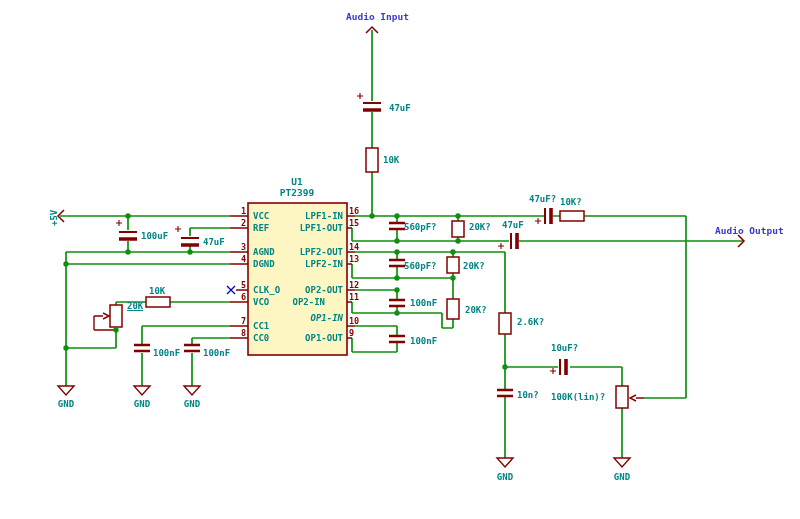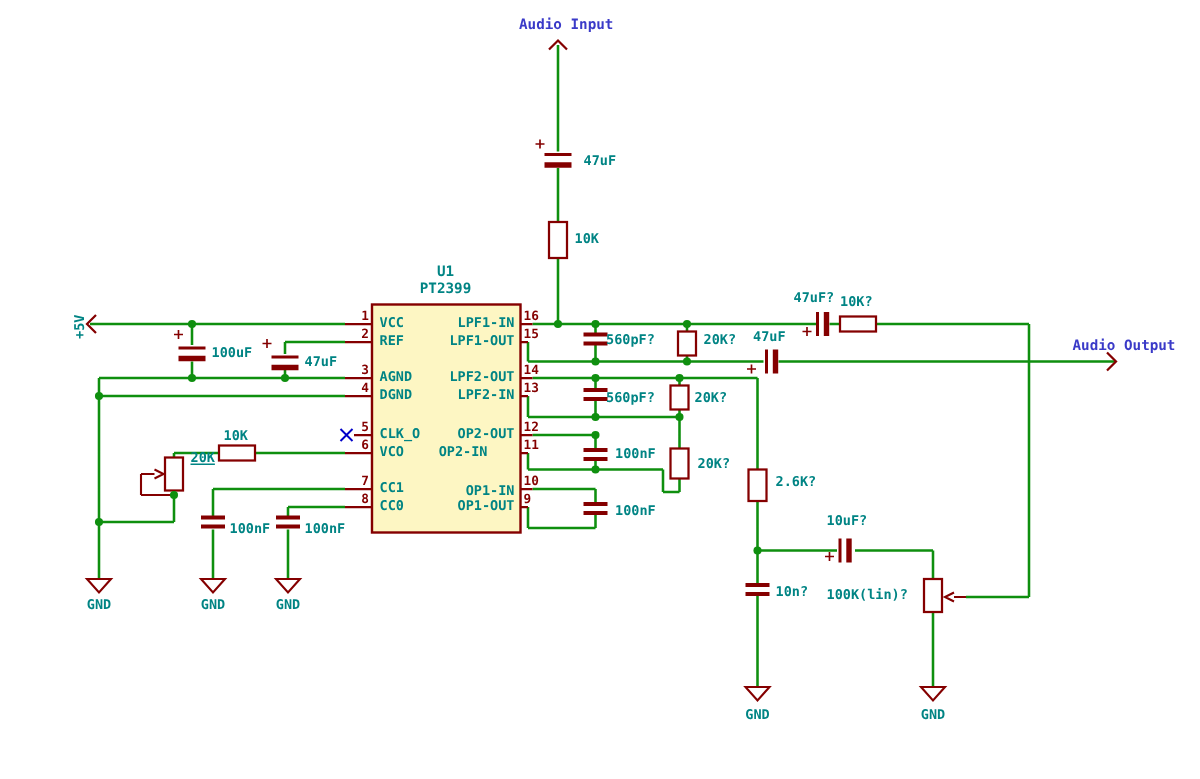--- a/index.html
+++ b/index.html
@@ -138,21 +138,21 @@
   <div class="t" style="left:253px;top:297px;">VCO</div>
   <div class="t" style="left:253px;top:321px;">CC1</div>
   <div class="t" style="left:253px;top:333px;">CC0</div>
 
   <div class="t rgt" style="left:258px;top:211px;width:85px;">LPF1-IN</div>
   <div class="t rgt" style="left:258px;top:223px;width:85px;">LPF1-OUT</div>
   <div class="t rgt" style="left:258px;top:247px;width:85px;">LPF2-OUT</div>
   <div class="t rgt" style="left:258px;top:259px;width:85px;">LPF2-IN</div>
   <div class="t rgt" style="left:258px;top:285px;width:85px;">OP2-OUT</div>
   <div class="t rgt" style="left:258px;top:297px;width:67px;">OP2-IN</div>
-  <div class="t rgt" style="left:258px;top:323px;width:85px;">OP1-IN</div>
+  <div class="t rgt" style="left:258px;top:313px;width:85px;font-style:italic;">OP1-IN</div>
   <div class="t rgt" style="left:258px;top:333px;width:85px;">OP1-OUT</div>
 
   <div class="t" style="left:389px;top:103px;">47uF</div>
   <div class="t" style="left:383px;top:155px;">10K</div>
   <div class="t" style="left:141px;top:231px;">100uF</div>
   <div class="t" style="left:203px;top:237px;">47uF</div>
   <div class="t" style="left:149px;top:286px;">10K</div>
   <div class="t" style="left:127px;top:301px;text-decoration:underline;">20K</div>
   <div class="t" style="left:153px;top:348px;">100nF</div>
   <div class="t" style="left:203px;top:348px;">100nF</div>

